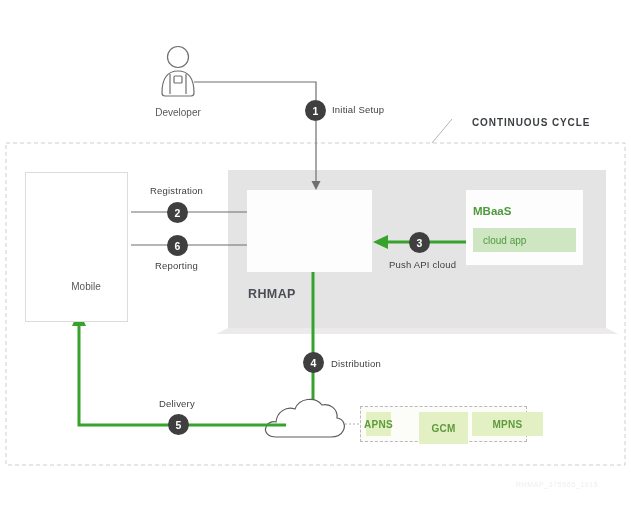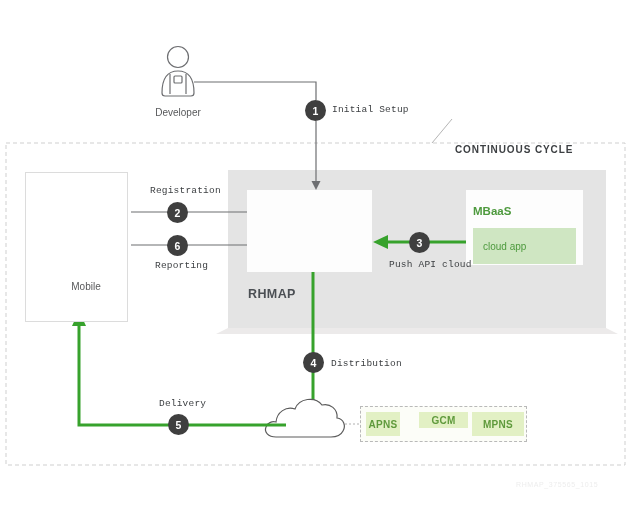--- a/index.html
+++ b/index.html
@@ -25,21 +25,20 @@
     left: 0; top: 0;
     width: 631px; height: 522px;
   }
 
   
   .lbl-dark {
     color: #3c3f42;
     font-size: 9.5px;
     letter-spacing: 0.2px;
     white-space: nowrap;
-    font-family: Liberation Mono, monospace;
   }
   .lbl-node {
     color: #58595b;
     font-size: 10px;
     line-height: 13px;
     text-align: center;
     white-space: nowrap;
   }
   .lbl-green {
     color: #4e9a3e;
@@ -179,34 +178,34 @@
              C277 412, 286 406, 295 409 C299 398, 315 396, 322 405
              C330 403, 338 409, 337 418 C344 419, 346 426, 343 431
              C341 435, 336 437, 331 437 Z" fill="#ffffff" stroke="#5c5c5c" stroke-width="1.2"></path>
 
     <path d="M286 425 L79 425 L79 322" stroke="#37a22c" stroke-width="3" fill="none"></path>
     <polygon points="79,311 72,326 86,326" fill="#37a22c"></polygon>
 
     <line x1="345" y1="424" x2="360" y2="424" stroke="#b0b0b0" stroke-width="1" stroke-dasharray="2 2"></line>
   </svg>
 
-  <div class="abs lbl-cycle" style="left:455px; top:117px;margin-top:27px;">CONTINUOUS CYCLE</div>
+  <div class="abs lbl-cycle" style="left:472px; top:117px;">CONTINUOUS CYCLE</div>
 
   <div class="abs lbl-node" style="left:137px; top:106px; width:82px;">Developer</div>
 
   <div class="abs box-white-bordered" style="left:25px; top:172px; width:103px; height:150px;"></div>
   <div class="abs lbl-node" style="left:25px; top:280px; width:122px;">
     <div>Mobile</div>
   </div>
 
   <div class="abs box-plain-white" style="left:247px; top:190px; width:125px; height:82px;"></div>
 
   <div class="abs box-plain-white" style="left:466px; top:190px; width:117px; height:75px;"></div>
   <div class="abs lbl-green" style="left:473px; top:204px;">MBaaS</div>
-  <div class="abs cloudapp-chip" style="left:473px; top:228px; width:103px; height:36px;">
+  <div class="abs cloudapp-chip" style="left:473px; top:228px; width:103px; height:24px;">
     <span class="lbl-green-sm">cloud app</span>
   </div>
 
   <div class="abs lbl-rhmap" style="left:248px; top:287px;">RHMAP</div>
 
   <div class="abs badge" style="left:305px; top:100px;">1</div>
   <div class="abs lbl-dark" style="left:332px; top:104px;">Initial Setup</div>
 
   <div class="abs badge" style="left:167px; top:202px;">2</div>
   <div class="abs lbl-dark" style="left:150px; top:185px;">Registration</div>
@@ -217,19 +216,19 @@
   <div class="abs badge" style="left:303px; top:352px;">4</div>
   <div class="abs lbl-dark" style="left:331px; top:358px;">Distribution</div>
 
   <div class="abs badge" style="left:168px; top:414px;">5</div>
   <div class="abs lbl-dark" style="left:159px; top:398px;">Delivery</div>
 
   <div class="abs badge" style="left:167px; top:235px;">6</div>
   <div class="abs lbl-dark" style="left:155px; top:260px;">Reporting</div>
 
   <div class="abs provider-frame" style="left:360px; top:406px; width:167px; height:36px;"></div>
-  <div class="abs provider-chip" style="left:366px; top:412px; width:34px; height:24px;">APNS</div>
-  <div class="abs provider-chip" style="left:419px; top:412px; width:49px; height:16px;">GCM</div>
-  <div class="abs provider-chip" style="left:472px; top:412px; width:52px; height:24px;">MPNS</div>
+  <div class="abs provider-chip" style="left:366px; top:412px; width:25px; height:24px;">APNS</div>
+  <div class="abs provider-chip" style="left:419px; top:412px; width:49px; height:32px;">GCM</div>
+  <div class="abs provider-chip" style="left:472px; top:412px; width:71px; height:24px;">MPNS</div>
 
   <div class="abs watermark" style="left:516px; top:481px;">RHMAP_375565_1015</div>
 
 </div>
 
 </body></html>

